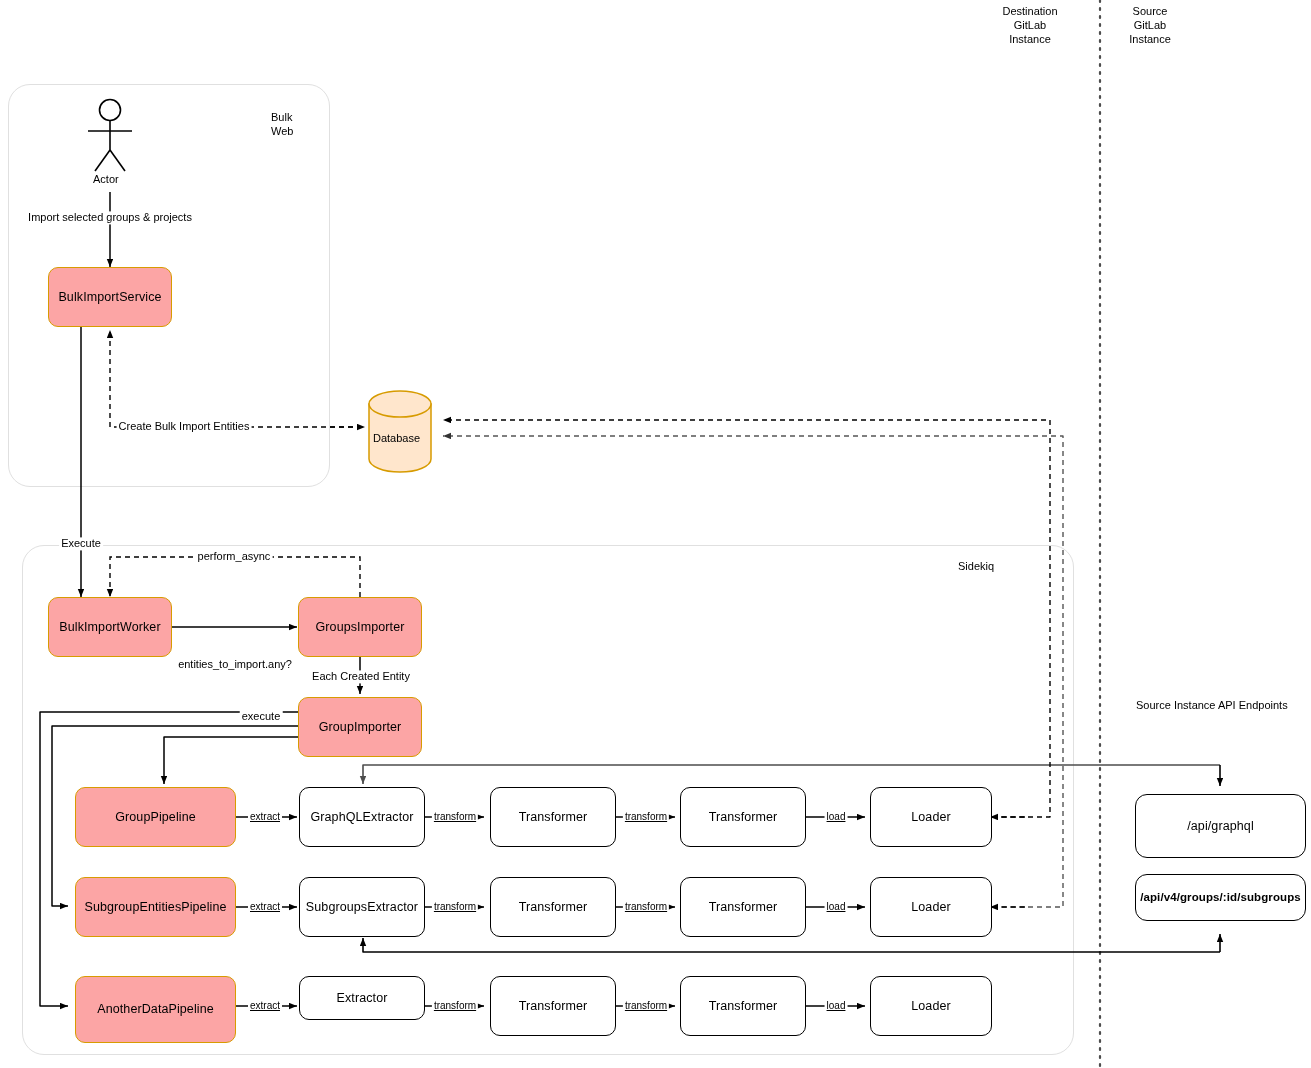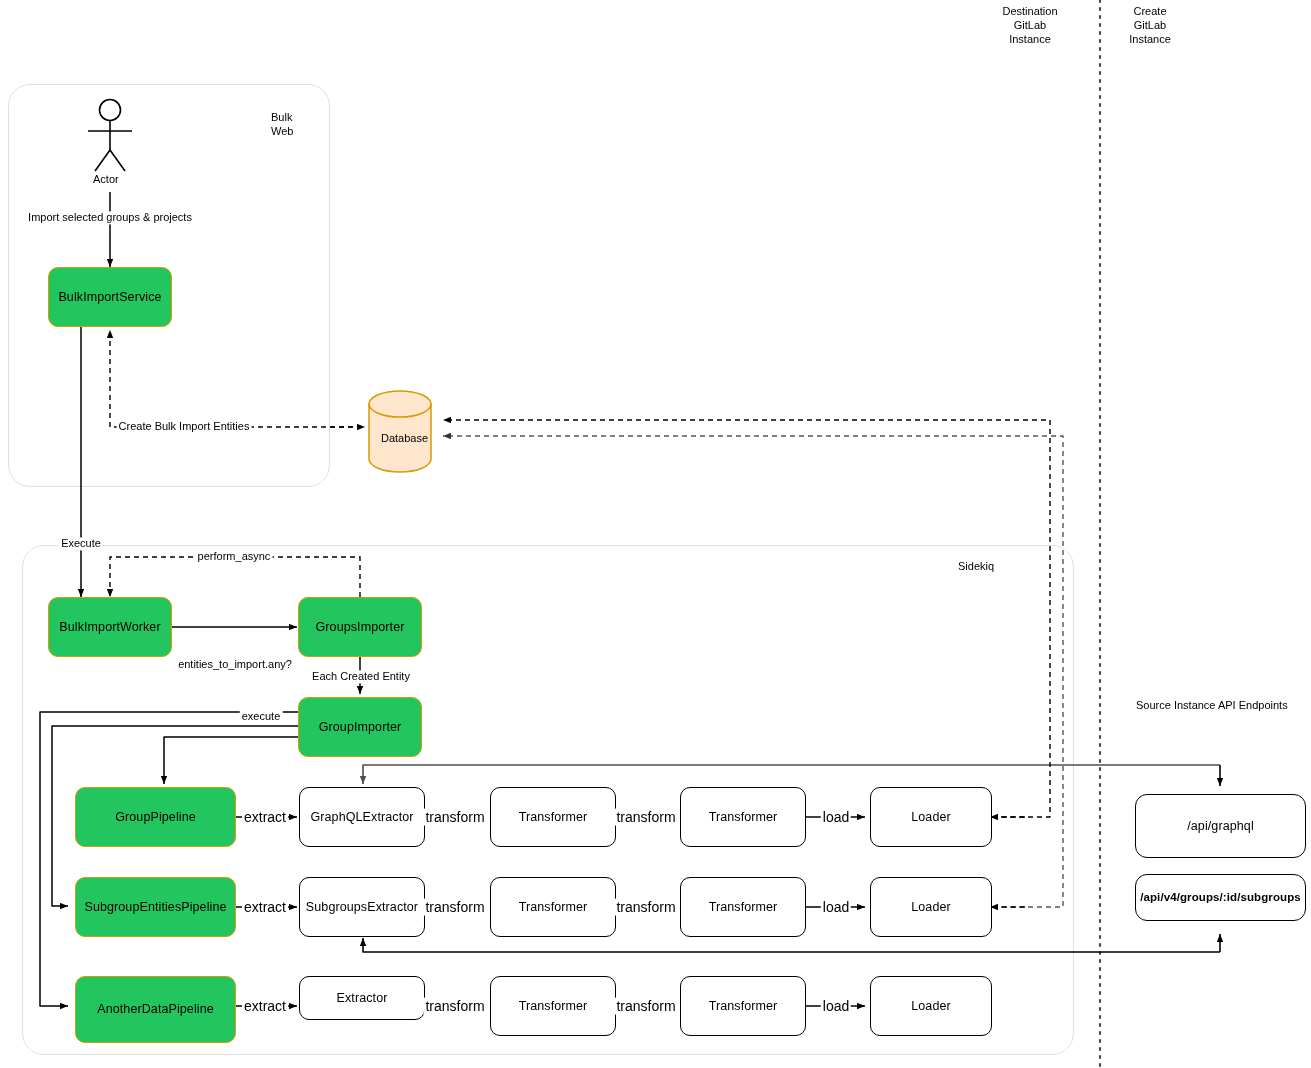--- a/index.html
+++ b/index.html
@@ -35,21 +35,21 @@
     text-align: center;
     font-size: 12.5px;
     line-height: 1.15;
     letter-spacing: 0.1px;
     background: #ffffff;
     border: 1.3px solid #000000;
     border-radius: 10px;
     padding: 2px 4px;
   }
   .node.orange {
-    background: #22c55e;
+    background: #fca5a5;
     border: 1.4px solid #d79b00;
   }
   .node.sharp {
     border-radius: 12px;
     border: 1.4px solid #000000;
   }
   .container-box {
     position: absolute;
     box-sizing: border-box;
     border: 1.2px solid #e0e0e0;
@@ -72,21 +72,22 @@
     position: absolute;
     font-size: 11px;
     line-height: 1.2;
     color: #000000;
     background: #ffffff;
     white-space: nowrap;
     padding: 0 2px;
     transform: translate(-50%, -50%);
   }
   .edge-label.sm {
-    font-size: 14px;
+    font-size: 10px;
+    text-decoration: underline;
   }
 </style>
 </head>
 <body>
 
 <div id="canvas">
 
   <div class="container-box" style="left:8px; top:84px; width:322px; height:403px;"></div>
   <div class="container-box" style="left:22px; top:545px; width:1052px; height:510px;"></div>
 
@@ -163,34 +164,34 @@
 
     <g>
       <path d="M369,404 L369,459 A31,13 0 0 0 431,459 L431,404 Z" fill="#ffe6cc" stroke="#d79b00" stroke-width="1.5"></path>
       <ellipse cx="400" cy="404" rx="31" ry="13" fill="#ffe6cc" stroke="#d79b00" stroke-width="1.5"></ellipse>
     </g>
   </svg>
 
   <div class="free-label centered" style="left: 1030px; top: 5px; text-align: center; white-space: pre;">Destination
 GitLab
 Instance</div>
-  <div class="free-label centered" style="left: 1150px; top: 5px; text-align: center; white-space: pre;">Create
+  <div class="free-label centered" style="left: 1150px; top: 5px; text-align: center; white-space: pre;">Source
 GitLab
 Instance</div>
 
   <div class="free-label" style="left: 271px; top: 111px; white-space: pre;">Bulk
 Web</div>
   <div class="free-label" style="left:958px; top:560px;">Sidekiq</div>
   <div class="free-label" style="left:1136px; top:699px;">Source Instance API Endpoints</div>
 
   <div class="free-label" style="left:93px; top:173px;">Actor</div>
 
   <div class="node orange" style="left:48px; top:267px; width:124px; height:60px;">BulkImportService</div>
 
-  <div class="free-label" style="left:373px; top:432px;margin-left:8px;">Database</div>
+  <div class="free-label" style="left:373px; top:432px;">Database</div>
 
   <div class="node orange" style="left:48px; top:597px; width:124px; height:60px;">BulkImportWorker</div>
 
   <div class="node orange" style="left:298px; top:597px; width:124px; height:60px;">GroupsImporter</div>
 
   <div class="node orange" style="left:298px; top:697px; width:124px; height:60px;">GroupImporter</div>
 
   <div class="node orange" style="left:75px; top:787px; width:161px; height:60px;">GroupPipeline</div>
 
   <div class="node orange" style="left:75px; top:877px; width:161px; height:60px;">SubgroupEntitiesPipeline</div>

